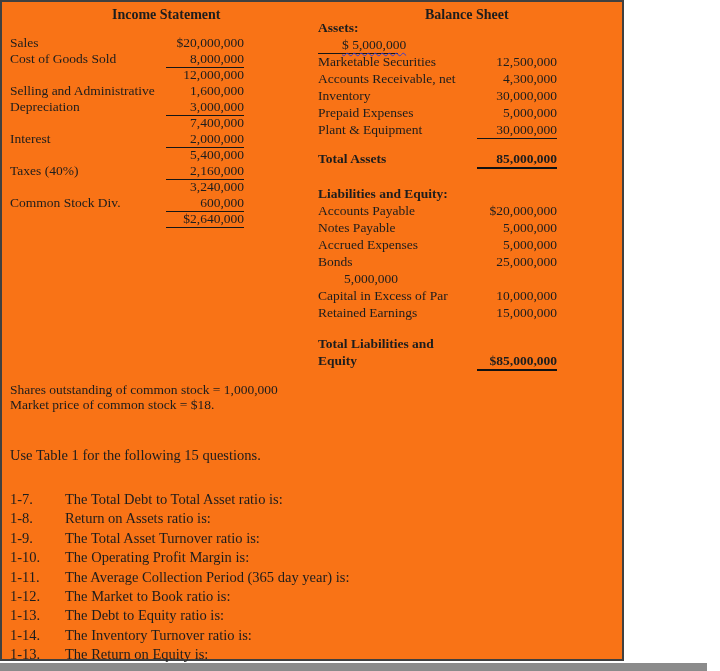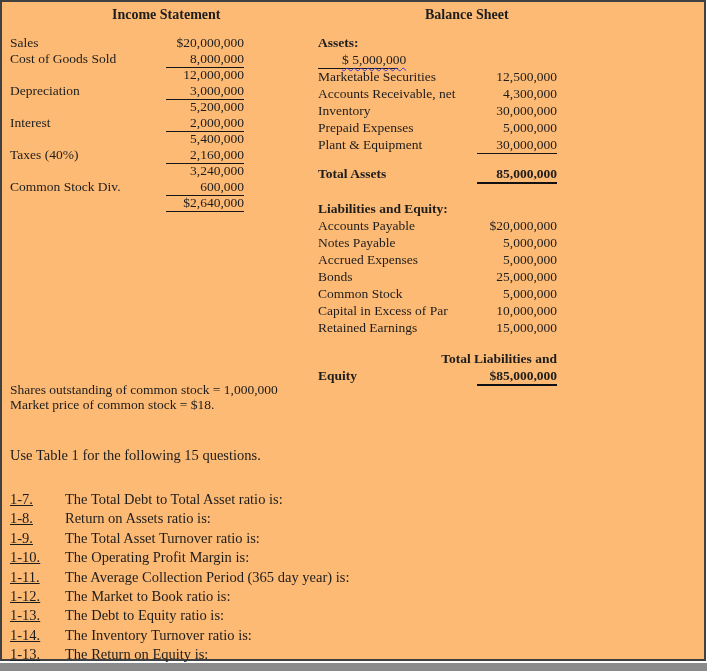--- a/index.html
+++ b/index.html
@@ -12,42 +12,42 @@
   html, body { width: 720px; height: 671px; background: #ffffff; }
   body {
     position: relative;
     font-family: "Liberation Serif", serif;
     color: var(--text);
     overflow: hidden;
   }
   .page {
     position: absolute;
     left: 0; top: 0;
-    width: 706px; height: 661px;
+    width: 624px; height: 661px;
     border: 2px solid var(--border);
-    background: #fdba74;
+    background: #f97316;
   }
   .bottom-bar {
     position: absolute;
     left: 0; top: 663px;
     width: 707px; height: 8px;
     background: var(--bar);
   }
   .sec-title {
     position: absolute;
     font-weight: bold;
     font-size: 14px;
     white-space: nowrap;
   }
   .title-income { left: 110px; top: 5px; }
   .title-balance { left: 423px; top: 5px; }
 
   .fin-col { position: absolute; font-size: 13.5px; }
   .col-income { left: 8px; top: 33px; width: 234px; }
-  .col-balance { left: 316px; top: 32px; width: 239px; }
+  .col-balance { left: 316px; top: 17px; width: 239px; }
 
   .row { display: flex; align-items: baseline; }
   .col-income .row { line-height: 16px; height: 16px; }
   .col-balance .row { line-height: 17px; height: 17px; }
 
   .lbl { flex: 1; white-space: nowrap; }
   .val { width: 78px; text-align: right; white-space: nowrap; }
   .col-balance .val { width: 80px; }
   .val.u { border-bottom: 1px solid #161616; text-align: right; }
   .val.u2 { border-bottom: 2px solid #111111; }
@@ -57,42 +57,42 @@
     text-decoration-line: underline;
     text-decoration-style: wavy;
     text-decoration-color: var(--wavy);
     text-decoration-thickness: 1px;
     text-underline-offset: 3px;
     margin-left: 24px;
   }
 
   .gap-sm { margin-top: 12px; }
   .gap-md { margin-top: 18px; font-family: Liberation Serif, serif; }
-  .gap-tl { margin-top: 14px; text-align: right; }
+  .gap-tl { margin-top: 14px; }
 
   .notes {
     position: absolute;
     left: 8px; top: 380px;
     font-size: 13.5px;
     line-height: 15px;
     white-space: nowrap;
   }
   .instruction {
     position: absolute;
     left: 8px; top: 445px;
     font-size: 14.5px;
     white-space: nowrap;
   }
   .questions {
     position: absolute;
     left: 8px; top: 488px;
     font-size: 14.5px;
   }
   .q-row { display: flex; line-height: 19.4px; height: 19.4px; }
-  .q-num { width: 55px; white-space: nowrap; text-decoration: underline; }
+  .q-num { width: 55px; white-space: nowrap; }
   .q-text { white-space: nowrap; }
 </style>
 </head>
 <body>
 
 <div class="page">
 
   <div class="sec-title title-income">Income Statement</div>
   <div class="sec-title title-balance">Balance Sheet</div>
 
@@ -106,29 +106,33 @@
       <div class="row">
         <span class="lbl">Cost of Goods Sold</span>
         <span class="val u"><span>8,000,000</span></span>
       </div>
 
       <div class="row">
         <span class="lbl"></span>
         <span class="val"><span>12,000,000</span></span>
       </div>
 
+      <div class="row">
+        <span class="lbl">Selling and Administrative</span>
+        <span class="val"><span>1,600,000</span></span>
+      </div>
 
       <div class="row">
         <span class="lbl">Depreciation</span>
         <span class="val u"><span>3,000,000</span></span>
       </div>
 
       <div class="row">
         <span class="lbl"></span>
-        <span class="val"><span>5,200,000</span></span>
+        <span class="val"><span>7,400,000</span></span>
       </div>
 
       <div class="row">
         <span class="lbl">Interest</span>
         <span class="val u"><span>2,000,000</span></span>
       </div>
 
       <div class="row">
         <span class="lbl"></span>
         <span class="val"><span>5,400,000</span></span>
@@ -215,21 +219,20 @@
           <span class="lbl">Accrued Expenses</span>
           <span class="val"><span>5,000,000</span></span>
         </div>
 
         <div class="row">
           <span class="lbl">Bonds</span>
           <span class="val"><span>25,000,000</span></span>
         </div>
 
         <div class="row">
-          <span class="lbl">Common Stock</span>
           <span class="val"><span>5,000,000</span></span>
         </div>
 
         <div class="row">
           <span class="lbl">Capital in Excess of Par</span>
           <span class="val"><span>10,000,000</span></span>
         </div>
 
         <div class="row">
           <span class="lbl">Retained Earnings</span>

